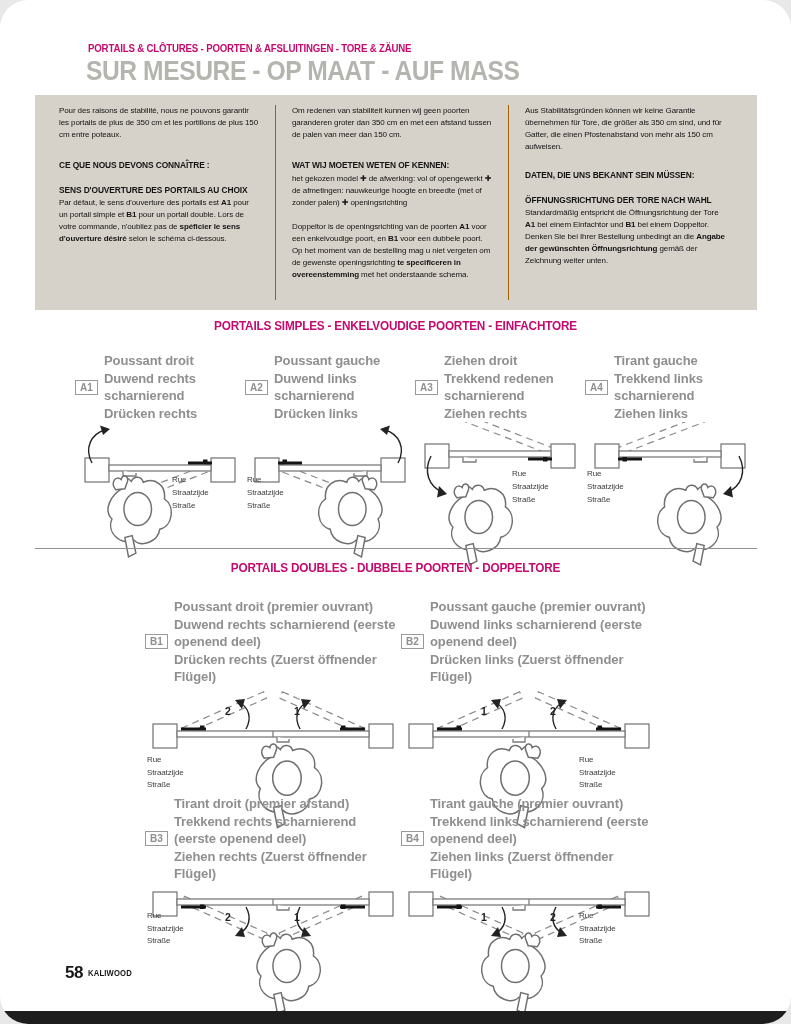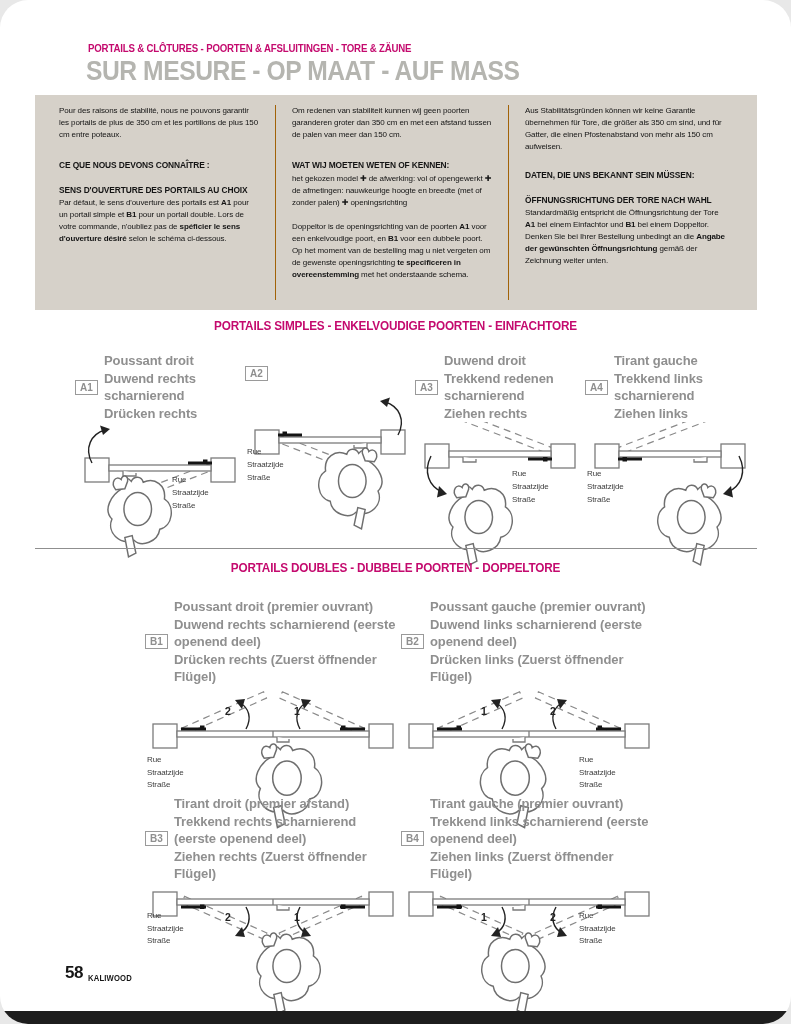--- a/index.html
+++ b/index.html
@@ -76,21 +76,21 @@
   
   .steel rect,.steel path{fill:#ffffff;stroke:#7b7b7b;stroke-width:1.3;}
   .steel line{stroke:#7b7b7b;stroke-width:1.3;}
   .leaf-open{fill:none;stroke:#8a8a8a;stroke-width:1.2;stroke-dasharray:7 5;}
   .hinge line{stroke:#141414;stroke-width:3;}
   .hinge .dot{fill:#141414;stroke:none;}
   .arrow path{fill:none;stroke:#222;stroke-width:1.4;}
   .arrow polygon{fill:#222;stroke:none;}
   #sym-person path,#sym-person ellipse{fill:#ffffff;stroke:#6f6f6f;stroke-width:1.6;}
   
-  .footer{position:absolute;left:65px;top:963px;display:flex;align-items:flex-end;gap:5px;}
+  .footer{position:absolute;left:65px;top:963px;display:flex;align-items:center;gap:5px;}
   .page-num{font-size:17px;font-weight:bold;color:#161616;letter-spacing:-0.5px;}
   .brand{font-size:8.5px;font-weight:bold;color:#161616;transform:scaleX(0.9);transform-origin:left bottom;letter-spacing:0.2px;}
   .bottom-bar{position:absolute;left:0;bottom:0;width:791px;height:13px;background:#1d1d1d;}
 </style>
 </head>
 <body>
 
 <svg width="0" height="0" style="position:absolute" aria-hidden="true">
   <defs>
     <g id="sym-person">
@@ -179,20 +179,25 @@
           <div>Rue</div>
             <div>Straatzijde</div>
             <div>Straße</div>
         </div>
       </div>
     </div>
 
     <div class="item-a">
       <div class="item-head">
         <span class="code-box">A2</span>
+        <div class="item-labels">
+          <div>Poussant gauche</div>
+          <div>Duwend links scharnierend</div>
+          <div>Drücken links</div>
+        </div>
       </div>
       <div class="diag diag-a">
         <svg viewBox="0 0 170 150" width="170" height="150">
           <g transform="translate(170,0) scale(-1,1)">
             <rect class="leaf-open" x="36" y="40" width="104" height="7" transform="rotate(-21 140 44)"></rect>
             <g class="steel">
               <rect x="10" y="36" width="24" height="24"></rect>
               <rect x="136" y="36" width="24" height="24"></rect>
               <rect x="34" y="43" width="102" height="6"></rect>
               <path d="M48,49 v5 h13 v-3"></path>
@@ -213,21 +218,21 @@
             <div>Straatzijde</div>
             <div>Straße</div>
         </div>
       </div>
     </div>
 
     <div class="item-a">
       <div class="item-head">
         <span class="code-box">A3</span>
         <div class="item-labels">
-          <div>Duwend droit</div>
+          <div>Ziehen droit</div>
           <div>Trekkend redenen scharnierend</div>
           <div>Ziehen rechts</div>
         </div>
       </div>
       <div class="diag diag-a">
         <svg viewBox="0 0 170 150" width="170" height="150">
           <rect class="leaf-open" x="36" y="27" width="104" height="7" transform="rotate(21 140 30)"></rect>
           <g class="steel">
             <rect x="10" y="22" width="24" height="24"></rect>
             <rect x="136" y="22" width="24" height="24"></rect>

